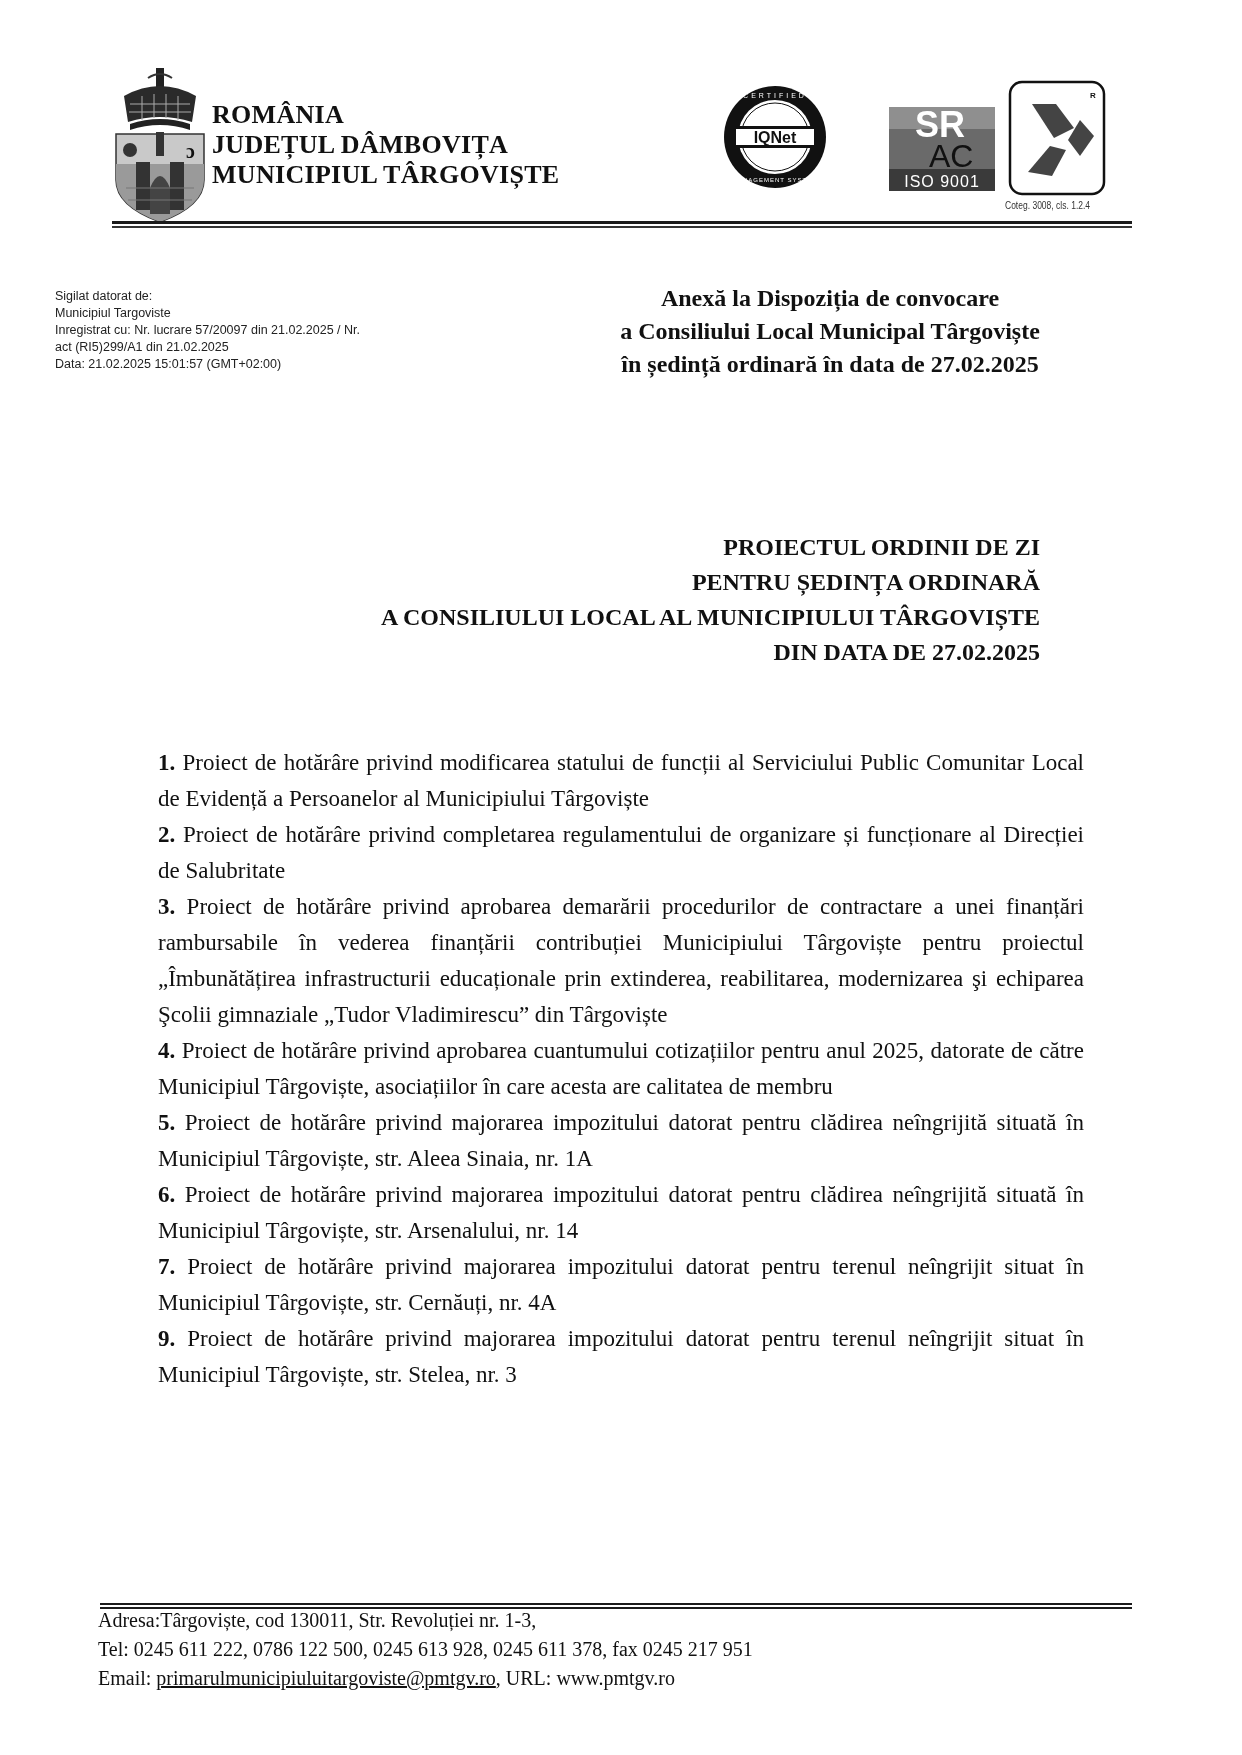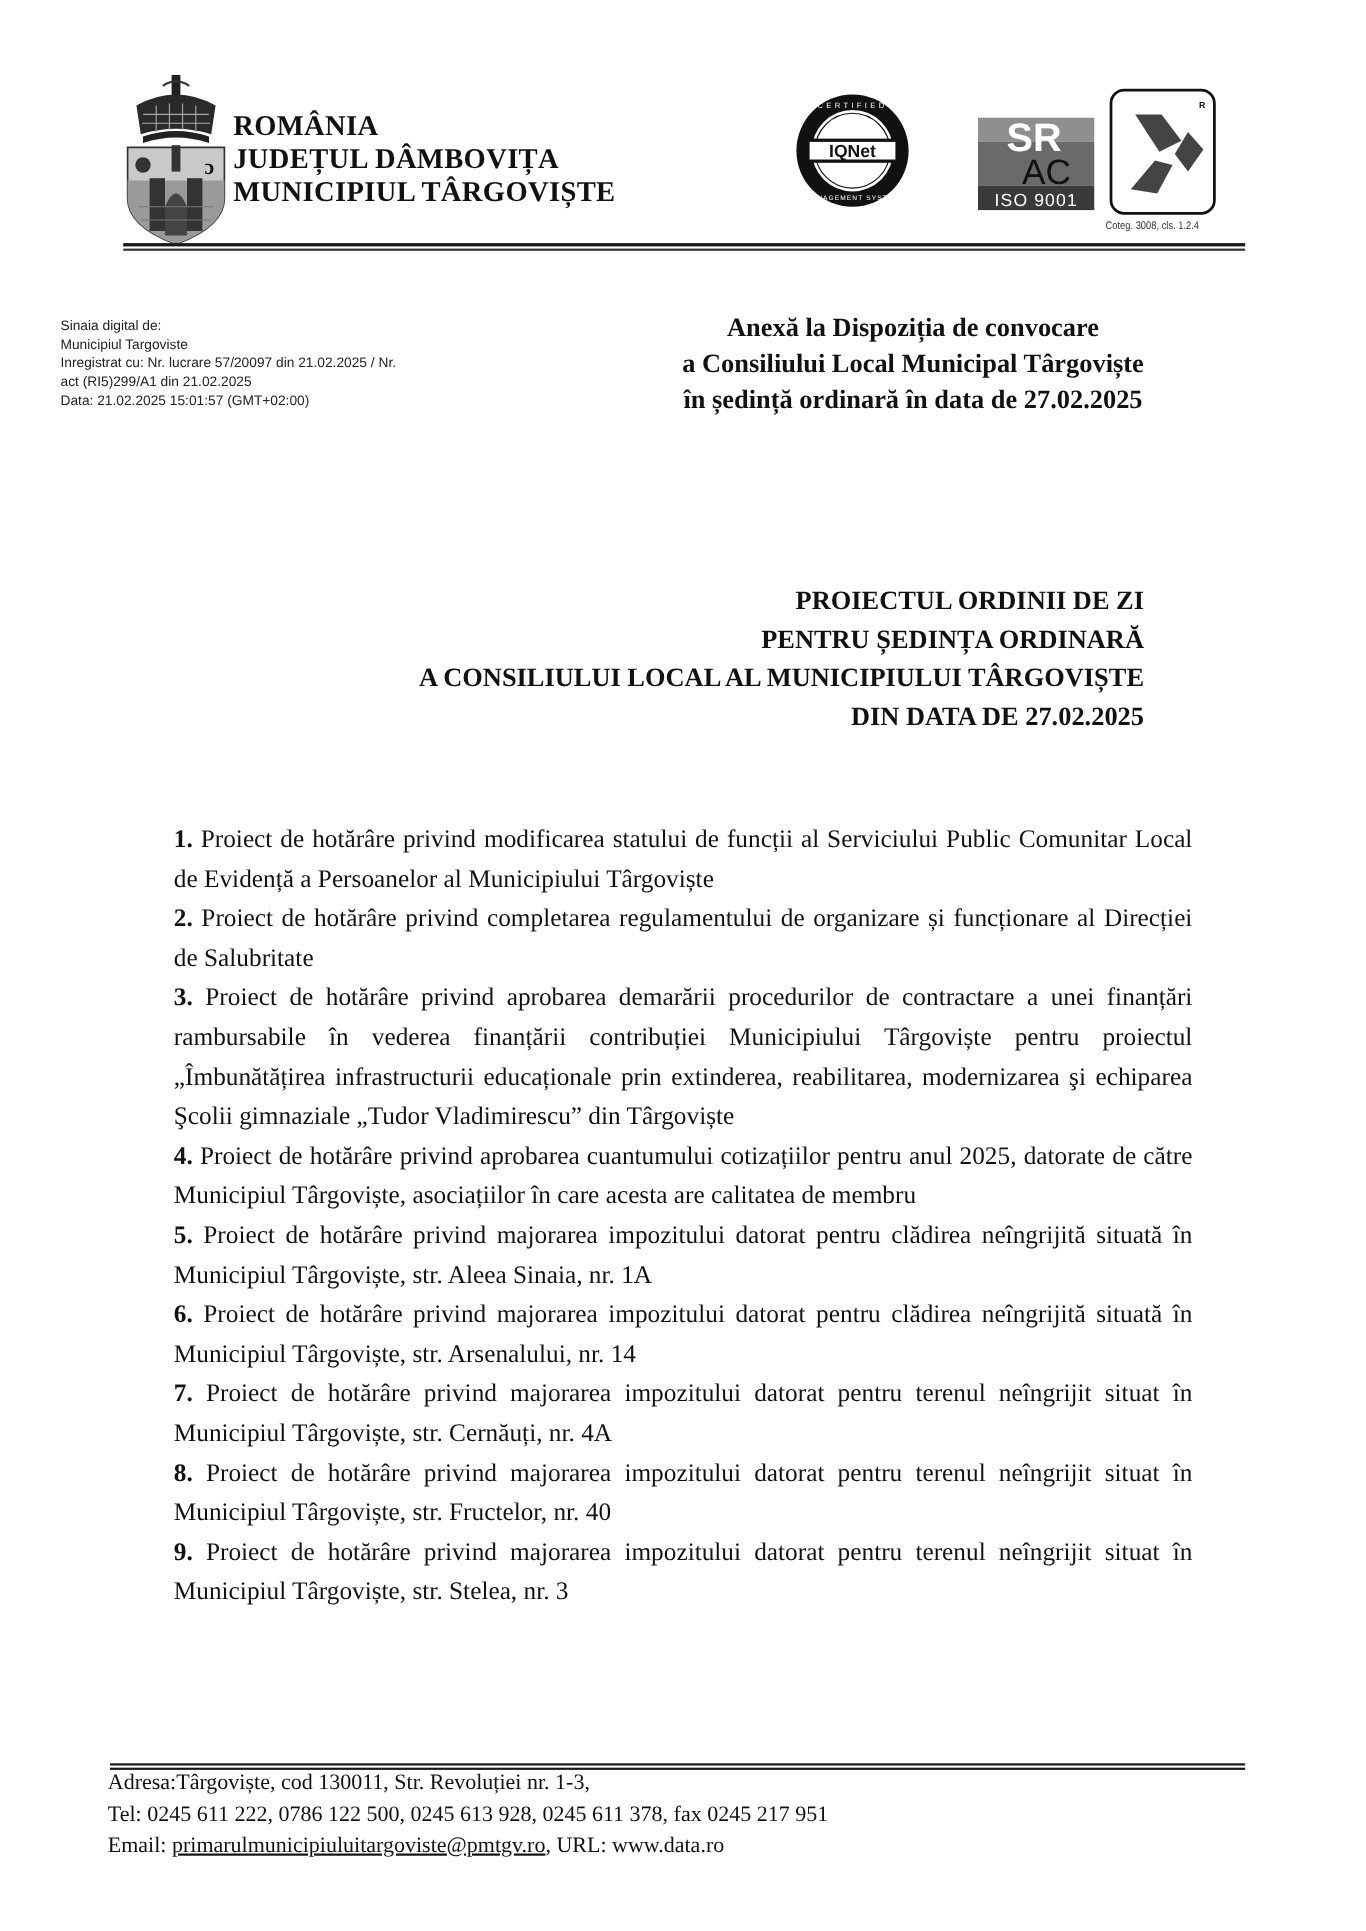--- a/index.html
+++ b/index.html
@@ -129,21 +129,21 @@
     <div class="l2"></div>
 </div>
 
 <div class="abs annex">
   <div>Anexă la Dispoziția de convocare</div>
   <div>a Consiliului Local Municipal Târgoviște</div>
   <div>în ședință ordinară în data de 27.02.2025</div>
 </div>
 
 <div class="abs seal">
-  <div>Sinaia digital de:</div>
+  <div>Sigilat datorat de:</div>
   <div>Municipiul Targoviste</div>
   <div>Inregistrat cu: Nr. lucrare 57/20097 din 21.02.2025 / Nr.</div>
   <div>act (RI5)299/A1 din 21.02.2025</div>
   <div>Data: 21.02.2025 15:01:57 (GMT+02:00)</div>
 </div>
 
 <div class="abs title">
   <div>PROIECTUL ORDINII DE ZI</div>
   <div>PENTRU ȘEDINȚA ORDINARĂ</div>
   <div>A CONSILIULUI LOCAL AL MUNICIPIULUI TÂRGOVIȘTE</div>
@@ -151,25 +151,24 @@
 </div>
 
 <div class="abs agenda">
   <p class="item"><span class="num">1.</span> <span>Proiect de hotărâre privind modificarea statului de funcții al Serviciului Public Comunitar Local de Evidență a Persoanelor al Municipiului Târgoviște</span></p>
   <p class="item"><span class="num">2.</span> <span>Proiect de hotărâre privind completarea regulamentului de organizare și funcționare al Direcției de Salubritate</span></p>
   <p class="item"><span class="num">3.</span> <span>Proiect de hotărâre privind aprobarea demarării procedurilor de contractare a unei finanțări rambursabile în vederea finanțării contribuției Municipiului Târgoviște pentru proiectul „Îmbunătățirea infrastructurii educaționale prin extinderea, reabilitarea, modernizarea şi echiparea Şcolii gimnaziale „Tudor Vladimirescu” din Târgoviște</span></p>
   <p class="item"><span class="num">4.</span> <span>Proiect de hotărâre privind aprobarea cuantumului cotizațiilor pentru anul 2025, datorate de către Municipiul Târgoviște, asociațiilor în care acesta are calitatea de membru</span></p>
   <p class="item"><span class="num">5.</span> <span>Proiect de hotărâre privind majorarea impozitului datorat pentru clădirea neîngrijită situată în Municipiul Târgoviște, str. Aleea Sinaia, nr. 1A</span></p>
   <p class="item"><span class="num">6.</span> <span>Proiect de hotărâre privind majorarea impozitului datorat pentru clădirea neîngrijită situată în Municipiul Târgoviște, str. Arsenalului, nr. 14</span></p>
   <p class="item"><span class="num">7.</span> <span>Proiect de hotărâre privind majorarea impozitului datorat pentru terenul neîngrijit situat în Municipiul Târgoviște, str. Cernăuți, nr. 4A</span></p>
-  <p class="item"><span class="num">8.</span> <span>Proiect de hotărâre privind majorarea impozitului datorat pentru terenul neîngrijit situat în Municipiul Târgoviște, str. Fructelor, nr. 40</span></p>
   <p class="item"><span class="num">9.</span> <span>Proiect de hotărâre privind majorarea impozitului datorat pentru terenul neîngrijit situat în Municipiul Târgoviște, str. Stelea, nr. 3</span></p>
 </div>
 
 <div class="abs ftr-rule">
   <div class="l1"></div>
     <div class="l2"></div>
 </div>
 <div class="abs footer">
   <div>Adresa:Târgoviște, cod 130011, Str. Revoluției nr. 1-3,</div>
   <div>Tel: 0245 611 222, 0786 122 500, 0245 613 928, 0245 611 378, fax 0245 217 951</div>
-  <div><span>Email: </span><span class="link">primarulmunicipiuluitargoviste@pmtgv.ro</span><span>, URL: </span><span>www.data.ro</span></div>
+  <div><span>Email: </span><span class="link">primarulmunicipiuluitargoviste@pmtgv.ro</span><span>, URL: </span><span>www.pmtgv.ro</span></div>
 </div>
 
 </body></html>

